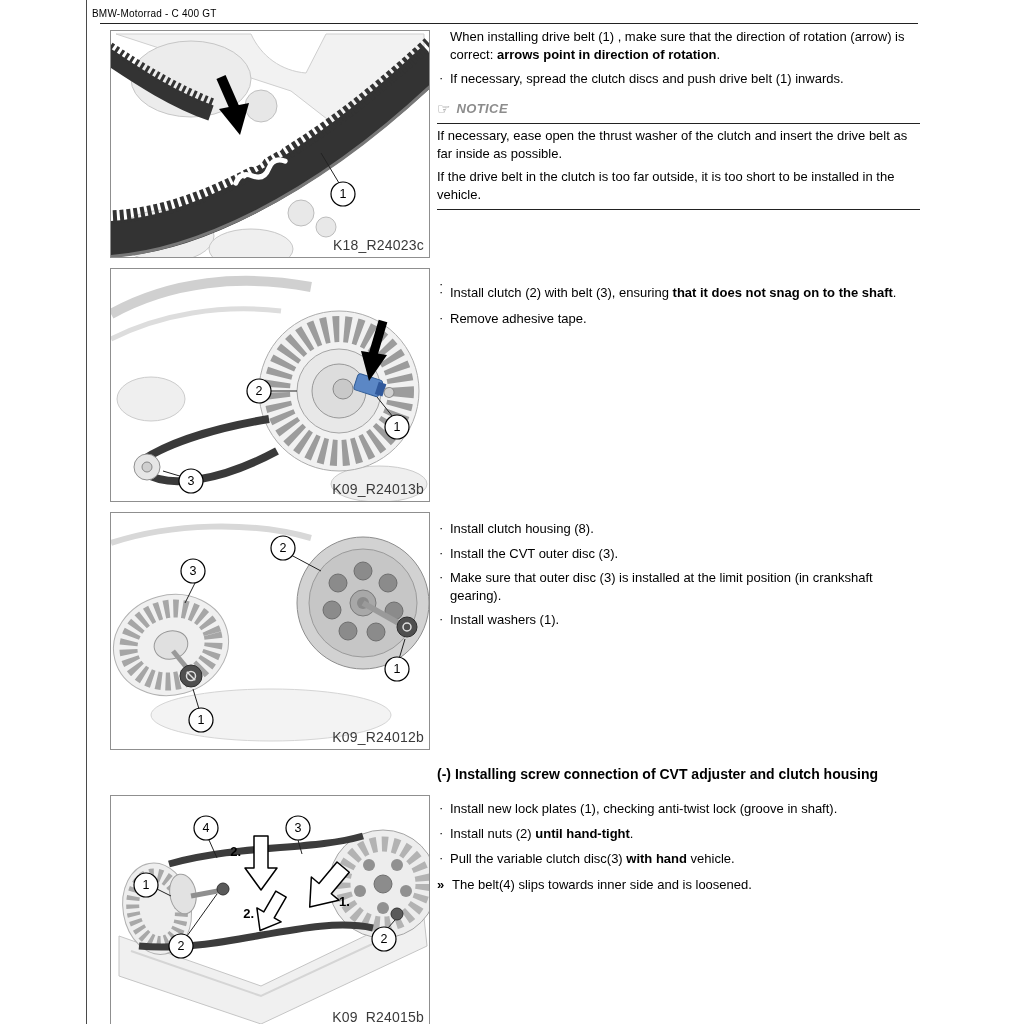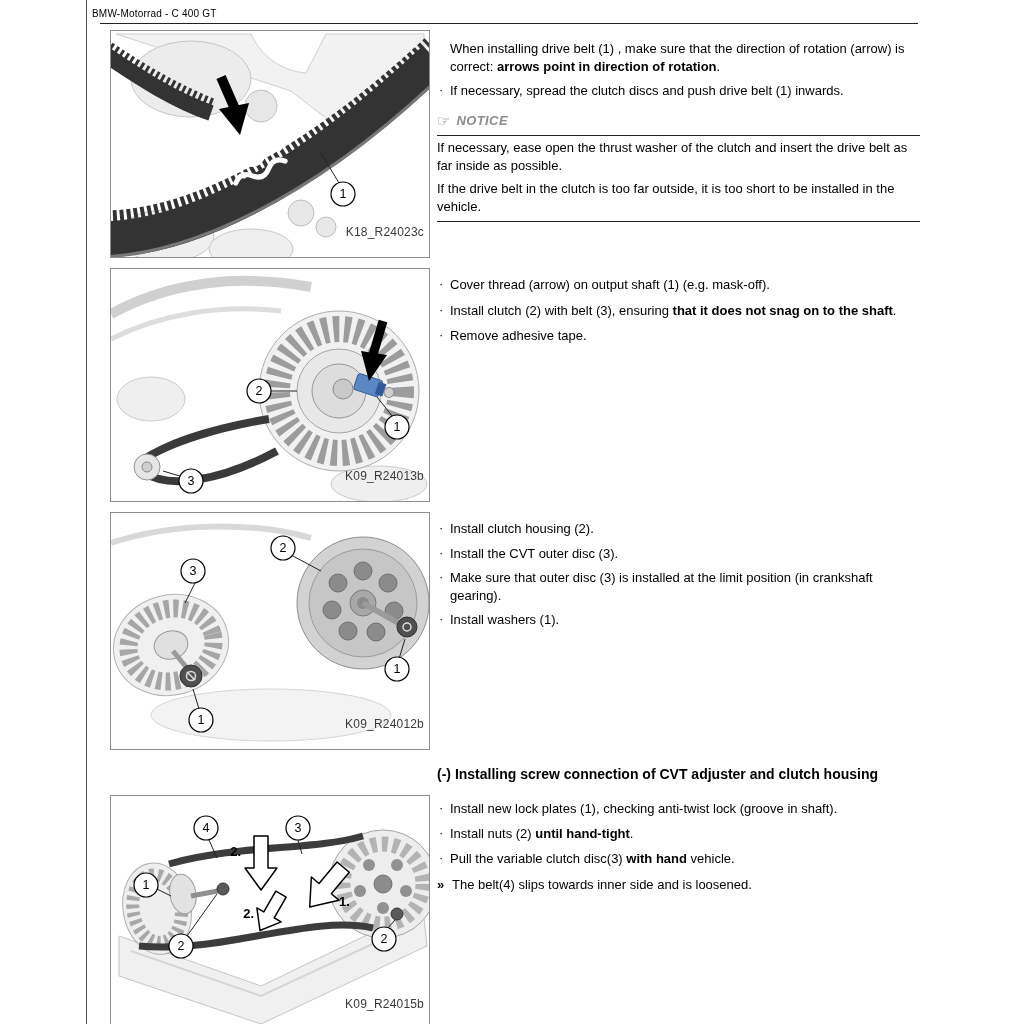--- a/index.html
+++ b/index.html
@@ -11,24 +11,24 @@
   .vrule { position:absolute; left:86px; top:0; width:1px; height:1024px; background:#4a4a4a; }
   .header { position:absolute; left:92px; top:5px; font-size:10px; letter-spacing:.2px; }
   .hrule-header { position:absolute; left:100px; top:23px; width:818px; height:1px; background:#222; }
 
   .fig { position:absolute; left:110px; width:320px; border:1px solid #8f8f8f; background:#fff; box-sizing:border-box; }
   .fig svg { display:block; }
   .fig1 { top:30px;  height:228px; }
   .fig2 { top:268px; height:234px; }
   .fig3 { top:512px; height:238px; }
   .fig4 { top:795px; height:235px; }
-  .figcode { position:absolute; right:5px; bottom:16px; font-size:12px; color:#3a3a3a; letter-spacing:.2px; }
+  .figcode { position:absolute; right:5px; bottom:3px; font-size:14px; color:#3a3a3a; letter-spacing:.2px; }
 
   .col { position:absolute; left:437px; width:483px; }
-  .sec1 { top:40px; } .sec2 { top:276px; } .sec3 { top:520px; } .sec4-h { top:766px; } .sec4 { top:800px; }
+  .sec1 { top:28px; } .sec2 { top:276px; } .sec3 { top:520px; } .sec4-h { top:766px; } .sec4 { top:800px; }
 
   .para { position:relative; }
   .indent { padding-left:13px; }
   .li { position:relative; padding-left:13px; }
   .li .bullet { position:absolute; left:2px; top:-1px; font-size:13px; }
   .li .rmark { position:absolute; left:0px; top:0; font-weight:bold; }
   .li.result { padding-left:15px; }
   .b { font-weight:bold; }
   .mt7 { margin-top:7px; } .mt8 { margin-top:8px; } .mt6 { margin-top:6px; } .mt2 { margin-top:3px; }
 
@@ -238,36 +238,35 @@
     </div>
     <div class="hrule2"></div>
     <div class="para mt2">If necessary, ease open the thrust washer of the clutch and insert the drive belt as far inside as possible.</div>
     <div class="para mt6">If the drive belt in the clutch is too far outside, it is too short to be installed in the vehicle.</div>
     <div class="hrule2"></div>
   </div>
 
   <div class="col sec2">
     <div class="li">
       <span class="bullet">·</span>
-      <span>Cover thread (arrow) on output shaft (1) (e.g. mask-off).</span>
     </div>
     <div class="li mt8">
       <span class="bullet">·</span>
       <span>Install clutch (2) with belt (3), ensuring </span><span class="b">that it does not snag on to the shaft</span><span>.</span>
     </div>
     <div class="li mt8">
       <span class="bullet">·</span>
       <span>Remove adhesive tape.</span>
     </div>
   </div>
 
   <div class="col sec3">
     <div class="li">
       <span class="bullet">·</span>
-      <span>Install clutch housing (2).</span>
+      <span>Install clutch housing (8).</span>
     </div>
     <div class="li mt7">
       <span class="bullet">·</span>
       <span>Install the CVT outer disc (3).</span>
     </div>
     <div class="li mt7">
       <span class="bullet">·</span>
       <span>Make sure that outer disc (3) is installed at the limit position (in crankshaft gearing).</span>
     </div>
     <div class="li mt7">

